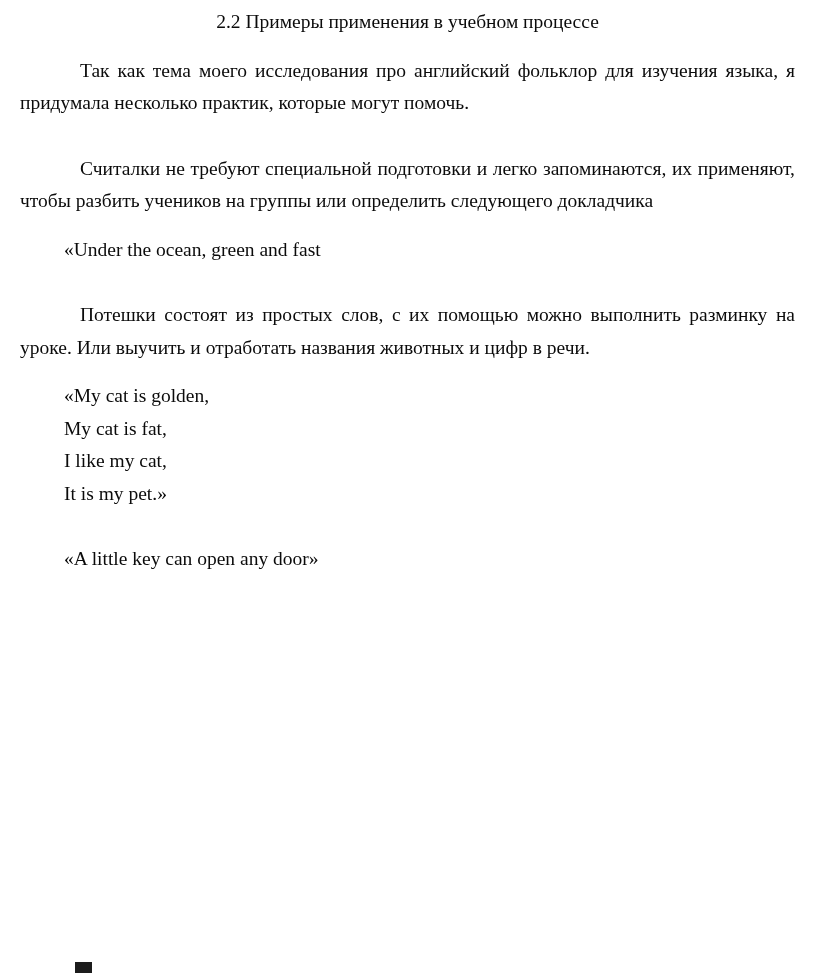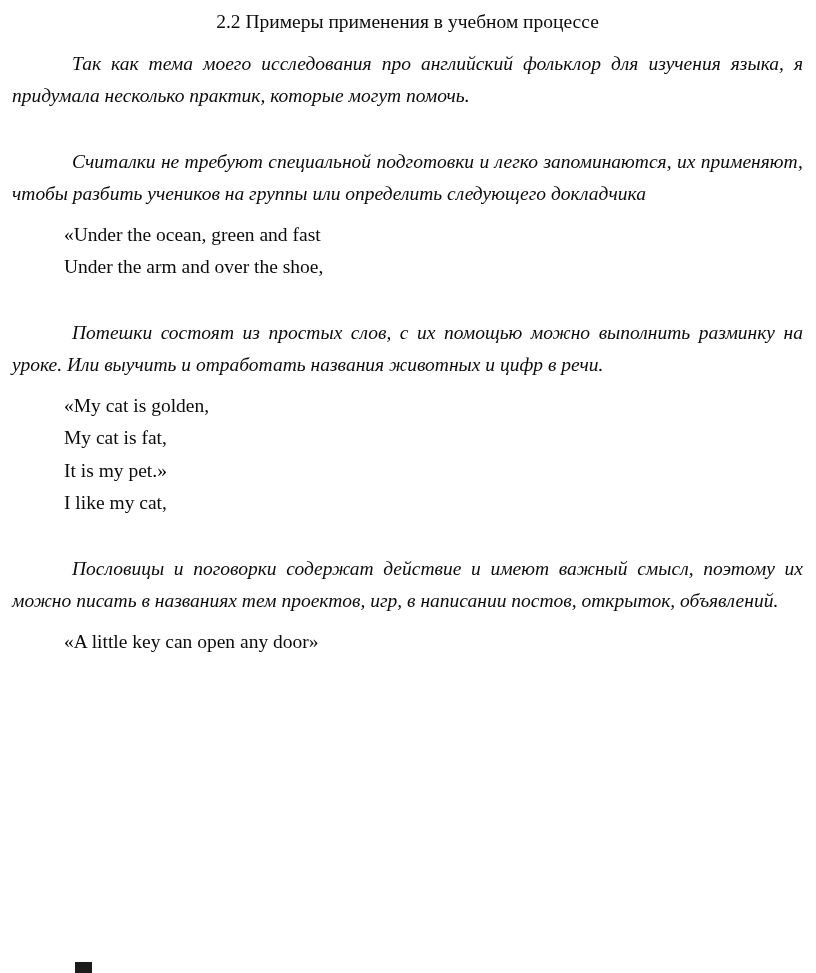--- a/index.html
+++ b/index.html
@@ -29,24 +29,23 @@
     font-size: 19.5px;
     margin: 0 0 9px 0;
   }
   .section {
     margin: 0 0 33px 0;
   }
   .section.last {
     margin-bottom: 0;
   }
   .para {
-    margin: 8px;
+    margin: 16px;
     text-align: justify;
     text-indent: 60px;
-    font-style: italic;
   }
   .verse {
     margin: 0 0 0 60px;
   }
   .verse-line {
     white-space: pre-wrap;
   }
   .quote-line {
     margin: 0 0 0 60px;
   }
@@ -67,35 +66,33 @@
   <h1 class="doc-title">2.2 Примеры применения в учебном процессе</h1>
 
   <div class="section">
     <p class="para">Так как тема моего исследования про английский фольклор для изучения языка, я придумала несколько практик, которые могут помочь.</p>
   </div>
 
   <div class="section">
     <p class="para">Считалки не требуют специальной подготовки и легко запоминаются, их применяют, чтобы разбить учеников на группы или определить следующего  докладчика</p>
     <div class="verse">
       <div class="verse-line">«Under the ocean, green and fast</div>
-      <div class="verse-line">Under the arm and over the shoe,</div>
     </div>
   </div>
 
   <div class="section">
     <p class="para">Потешки состоят из простых слов, с их помощью можно выполнить разминку на уроке. Или выучить и отработать названия животных и цифр в речи.</p>
     <div class="verse">
       <div class="verse-line">«My cat is golden,</div>
       <div class="verse-line">My cat is fat,</div>
+      <div class="verse-line">I like my cat,</div>
       <div class="verse-line">It is my pet.»</div>
-      <div class="verse-line">I like my cat,</div>
     </div>
   </div>
 
   <div class="section">
-    <p class="para">Пословицы и поговорки содержат действие и имеют важный смысл, поэтому их можно писать в названиях тем проектов, игр, в написании постов, открыток, объявлений.</p>
     <div class="quote-line">«A little key can open any door»</div>
   </div>
 
 
 </div>
 
 <div class="page-artifact"></div>
 
 </body></html>

